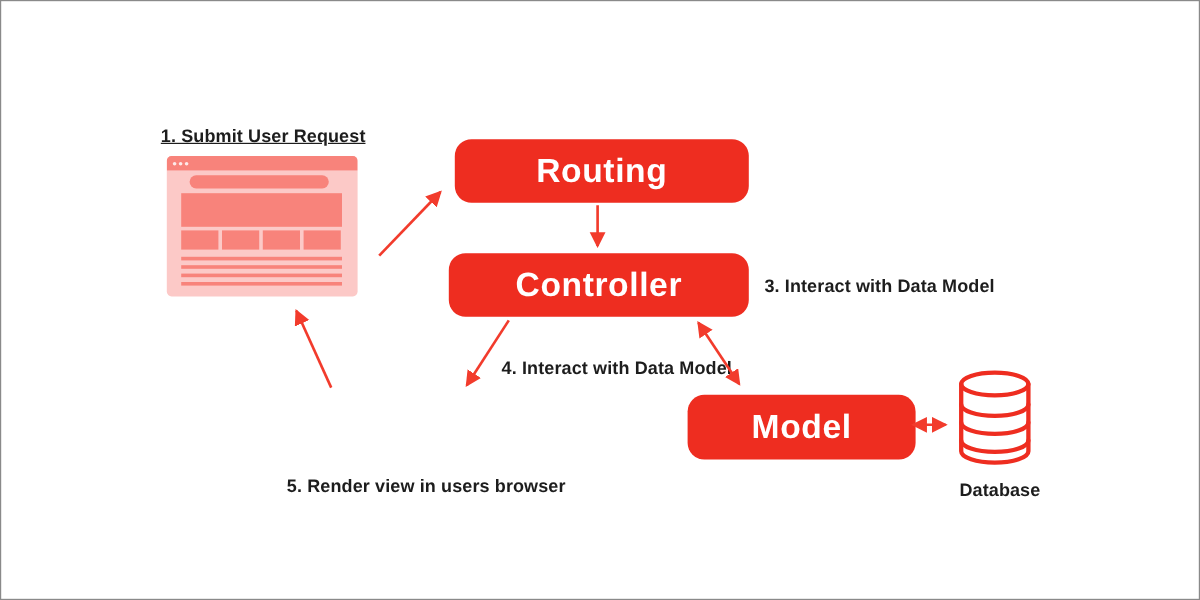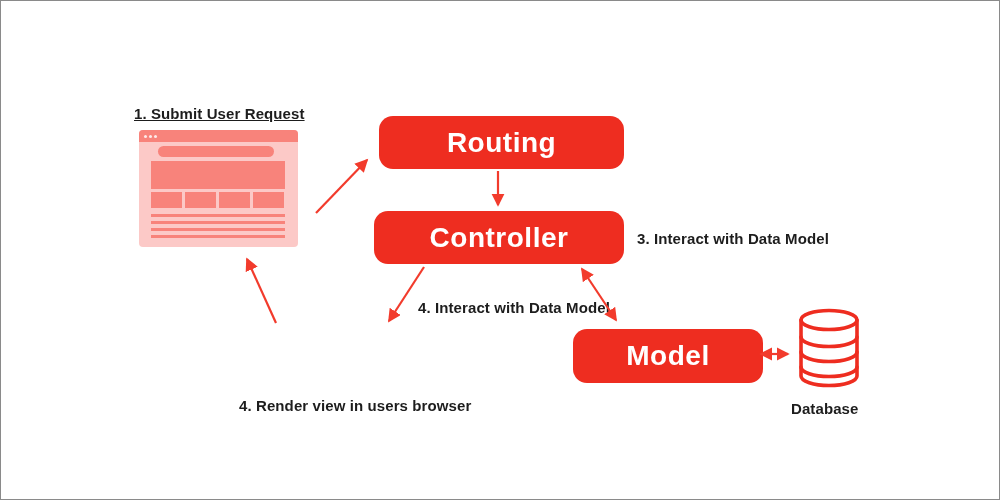--- a/index.html
+++ b/index.html
@@ -30,22 +30,22 @@
   svg{display:block;}
 </style>
 </head>
 <body>
 
 <div id="stage">
 
   <div class="lbl" style="left:133px;top:104px;text-decoration:underline;">1. Submit User Request</div>
   <div class="lbl" style="left:636px;top:229px;">3. Interact with Data Model</div>
   <div class="lbl" style="left:417px;top:298px;">4. Interact with Data Model</div>
-  <div class="lbl" style="left:238px;top:396px;">4. Render view in users browser</div>
-  <div class="lbl" style="left:790px;top:399px;width:76px;text-align:left;">Database</div>
+  <div class="lbl" style="left:238px;top:396px;">5. Render view in users browser</div>
+  <div class="lbl" style="left:790px;top:399px;width:76px;text-align:right;">Database</div>
 
   <div class="node" style="left:378px;top:115px;width:245px;height:53px;font-size:28px;">
     <span>Routing</span>
   </div>
   <div class="node" style="left:373px;top:210px;width:250px;height:53px;font-size:28px;">
     <span>Controller</span>
   </div>
   <div class="node" style="left:560px;top:328px;width:190px;height:54px;font-size:28px;margin-left:12px;">
     <span>Model</span>
   </div>

